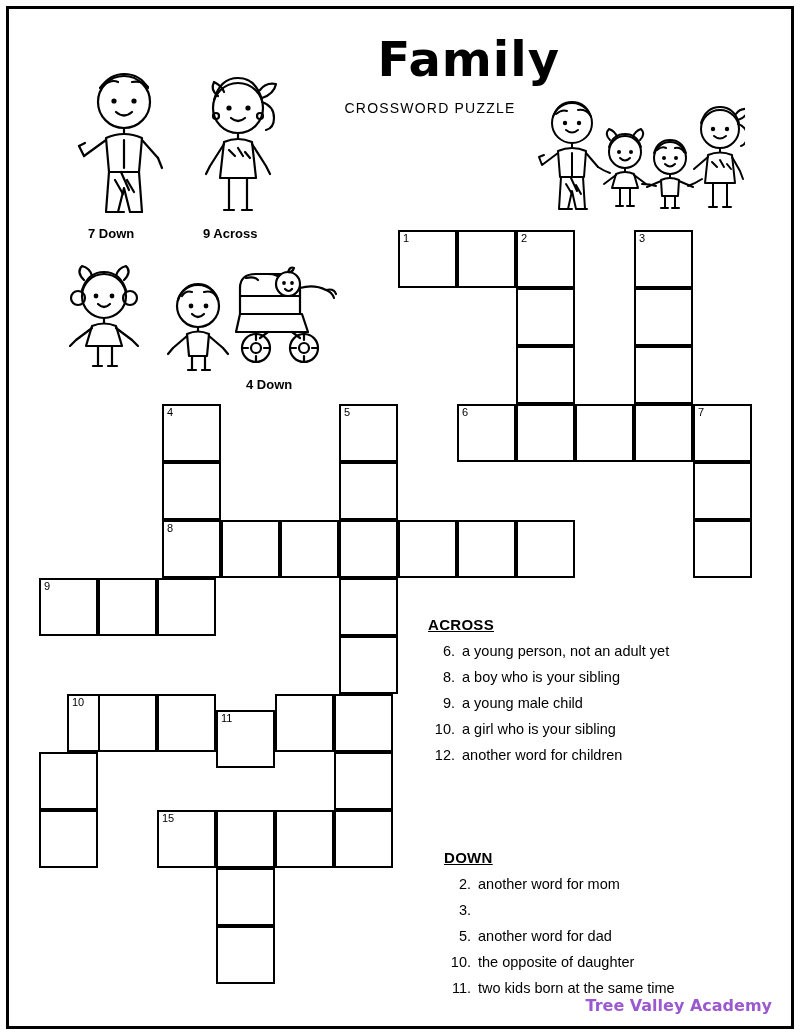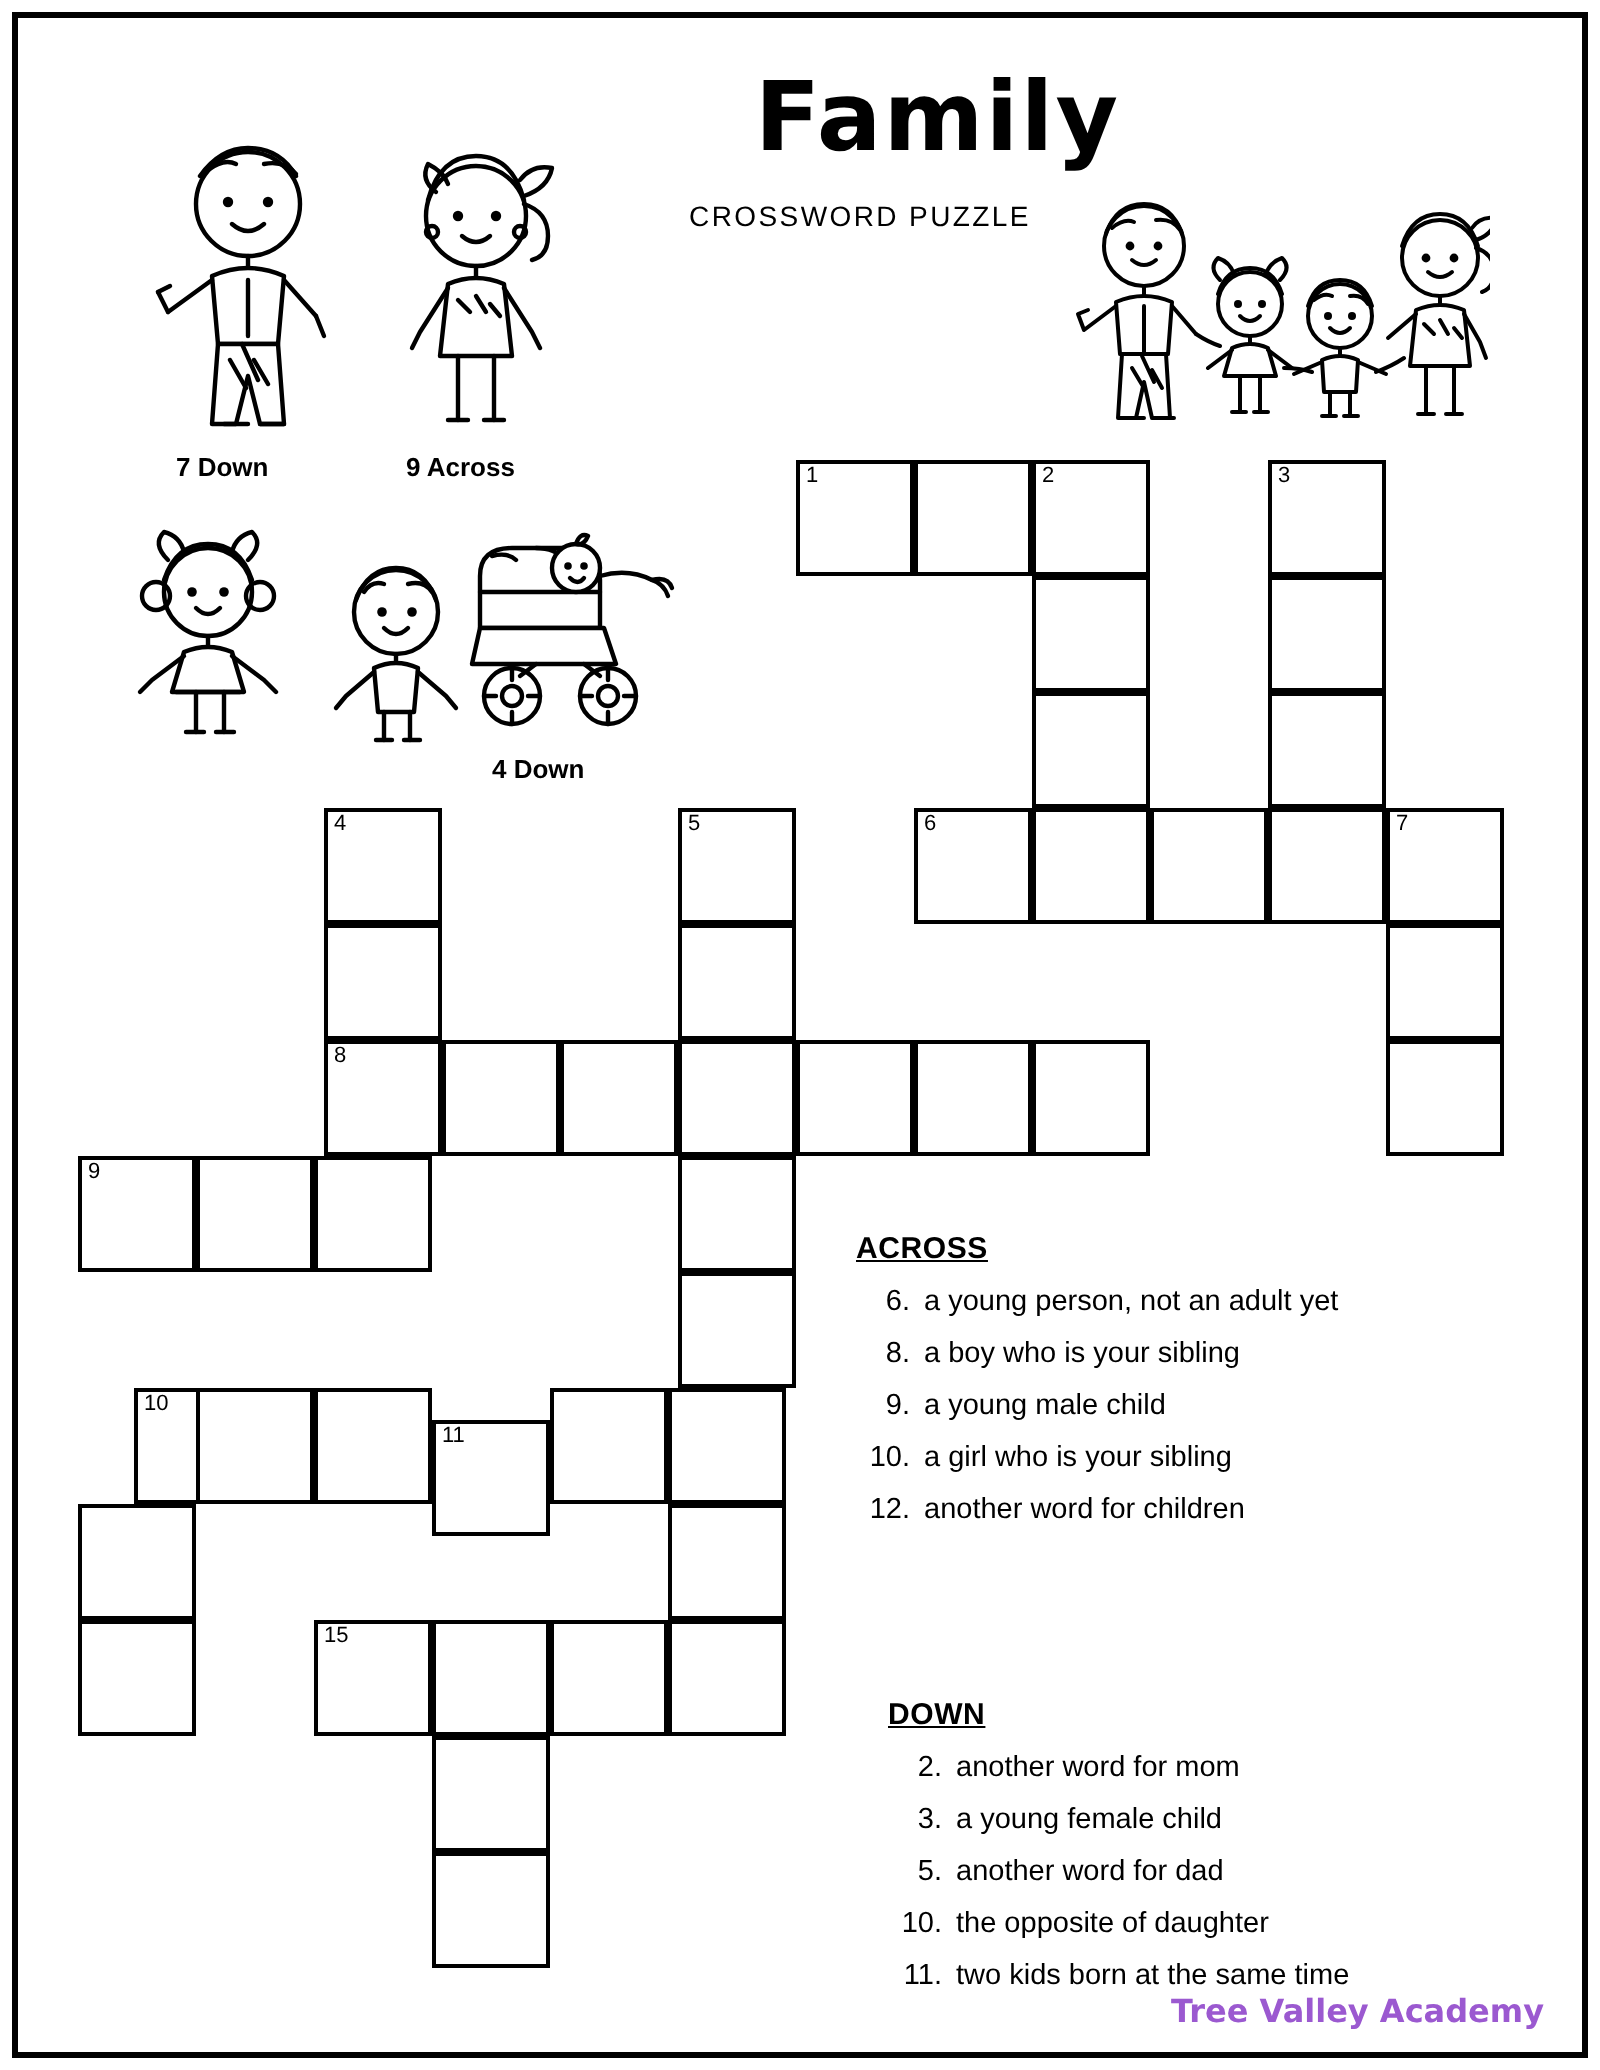--- a/index.html
+++ b/index.html
@@ -389,21 +389,20 @@
 </div>
 
 <div class="clue-block" style="left:444px; top:802px;margin-top:47px;">
   <div class="clue-head">DOWN</div>
   <div class="clue-row">
     <span class="clue-num">2.</span>
     <span class="clue-text">another word for mom</span>
   </div>
   <div class="clue-row">
     <span class="clue-num">3.</span>
-    <span class="clue-text">a young female child</span>
   </div>
   <div class="clue-row">
     <span class="clue-num">5.</span>
     <span class="clue-text">another word for dad</span>
   </div>
   <div class="clue-row">
     <span class="clue-num">10.</span>
     <span class="clue-text">the opposite of daughter</span>
   </div>
   <div class="clue-row">

